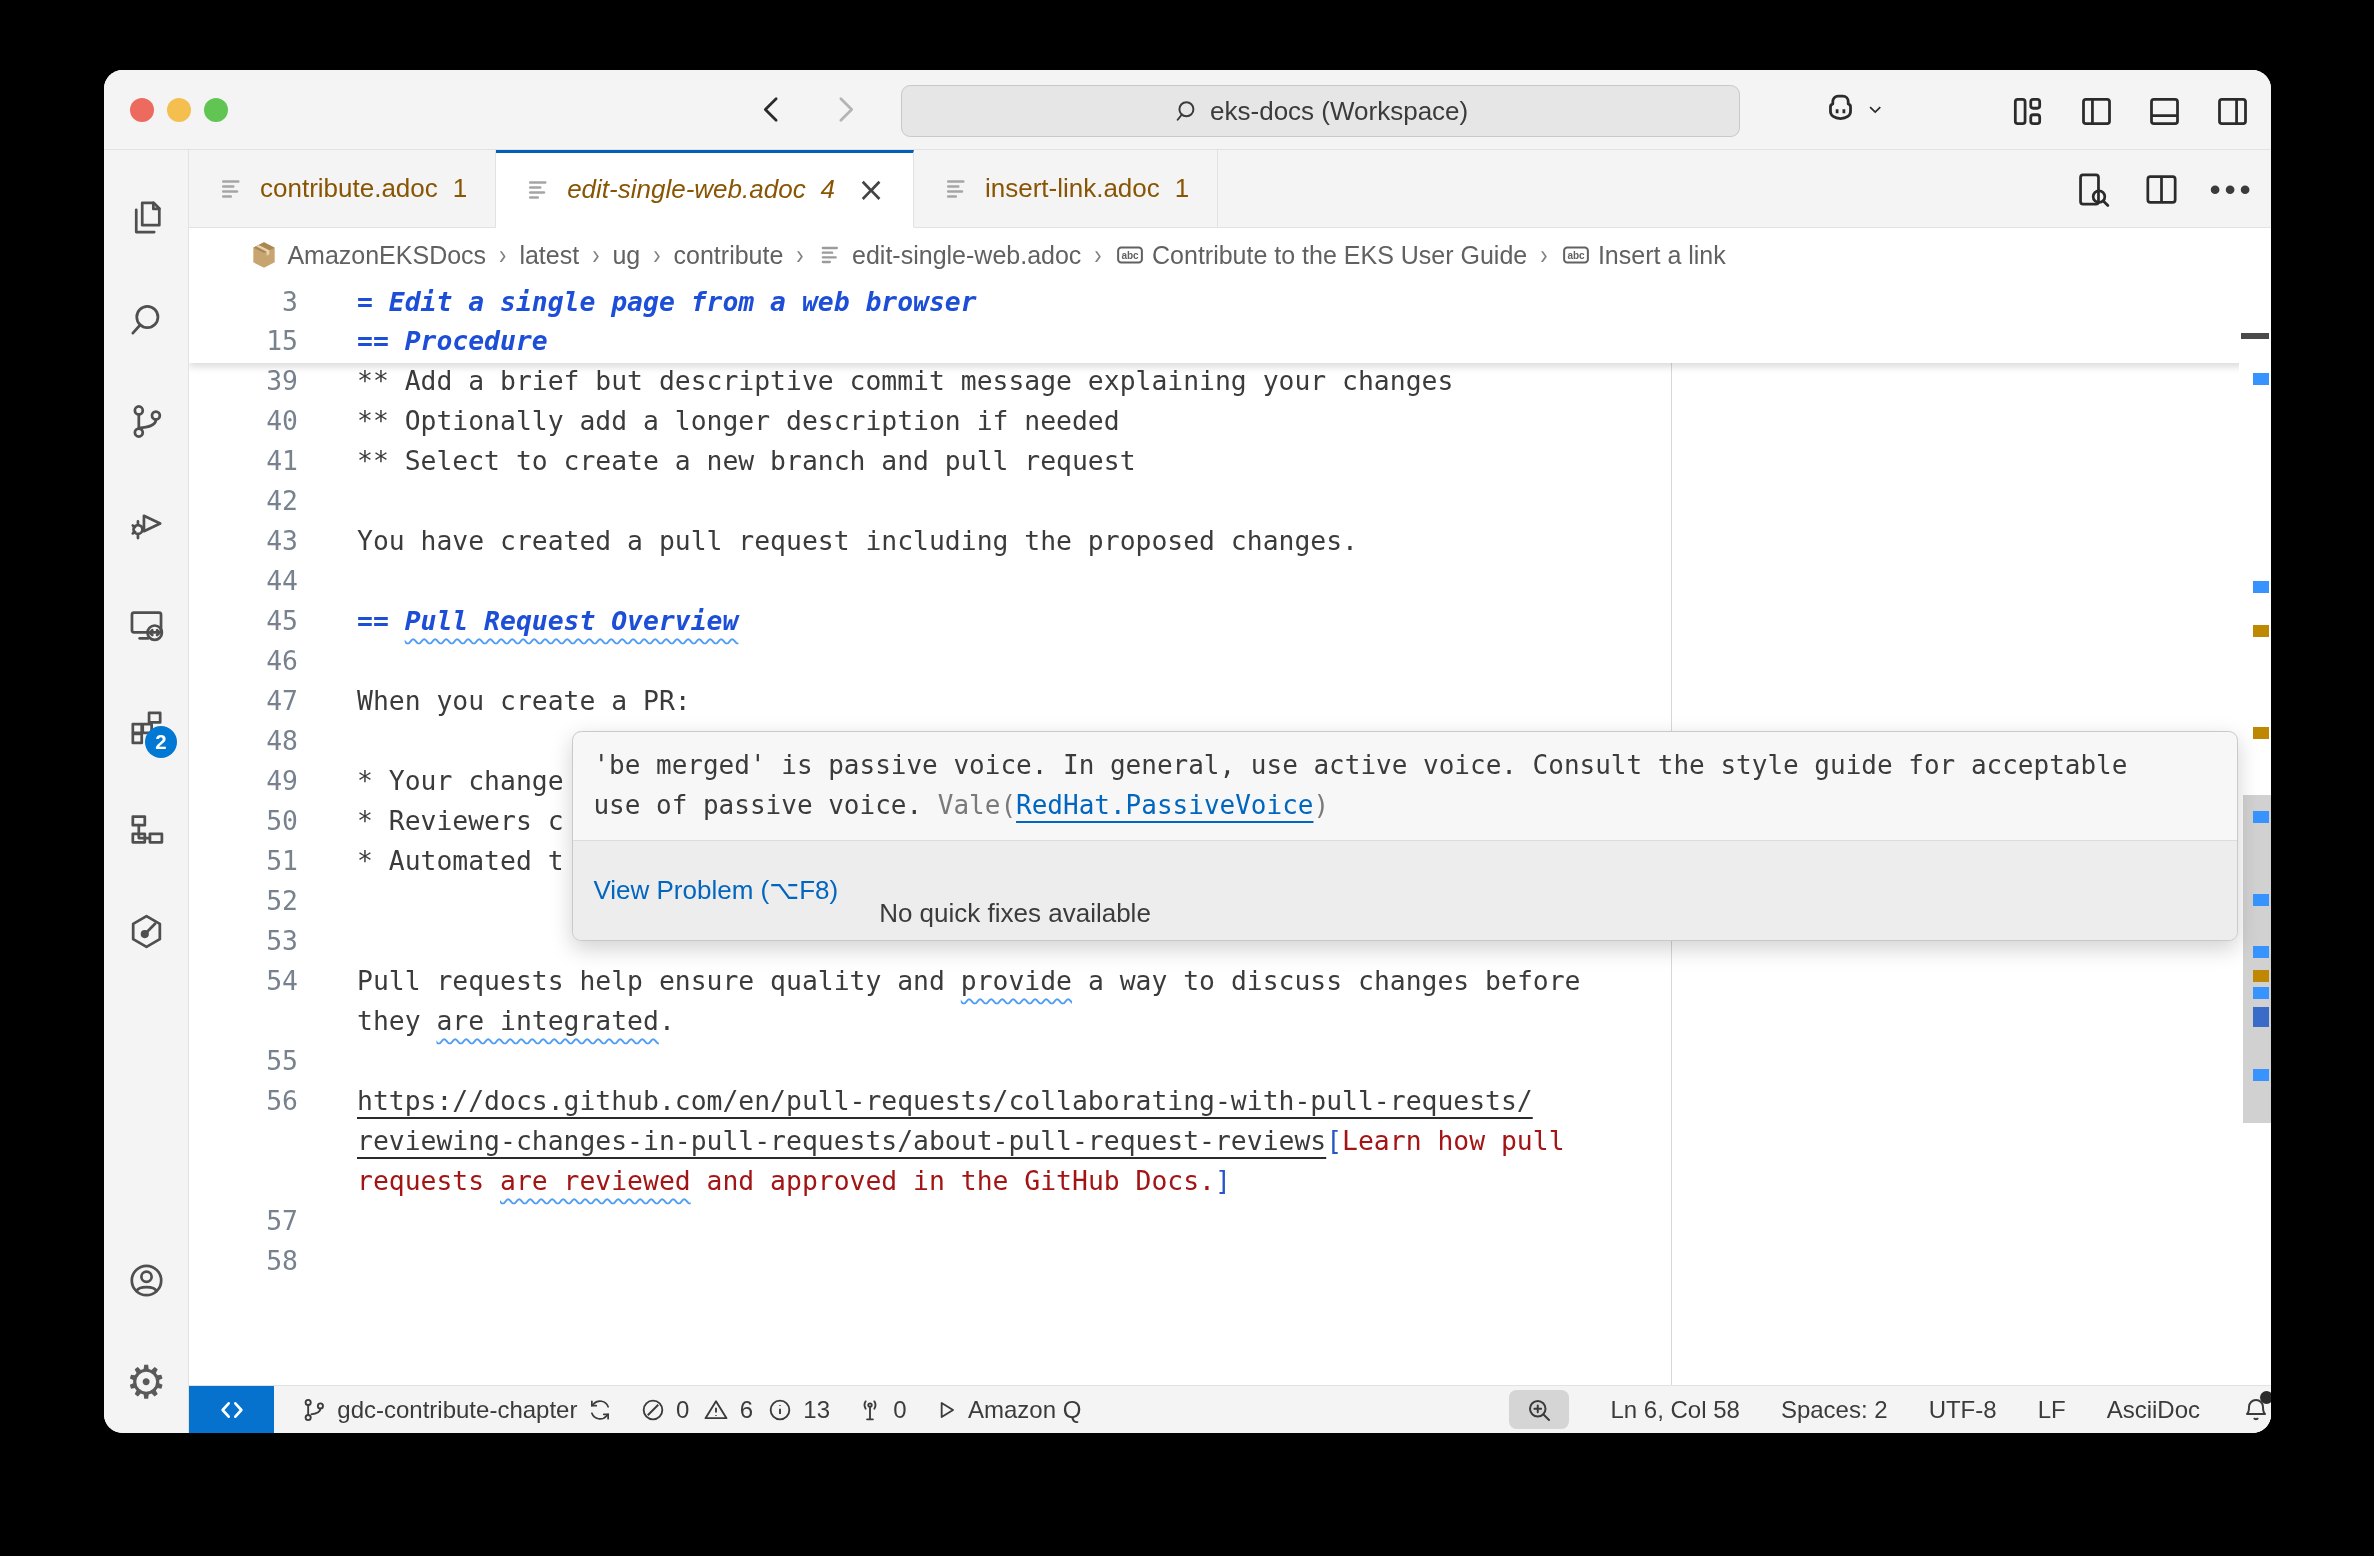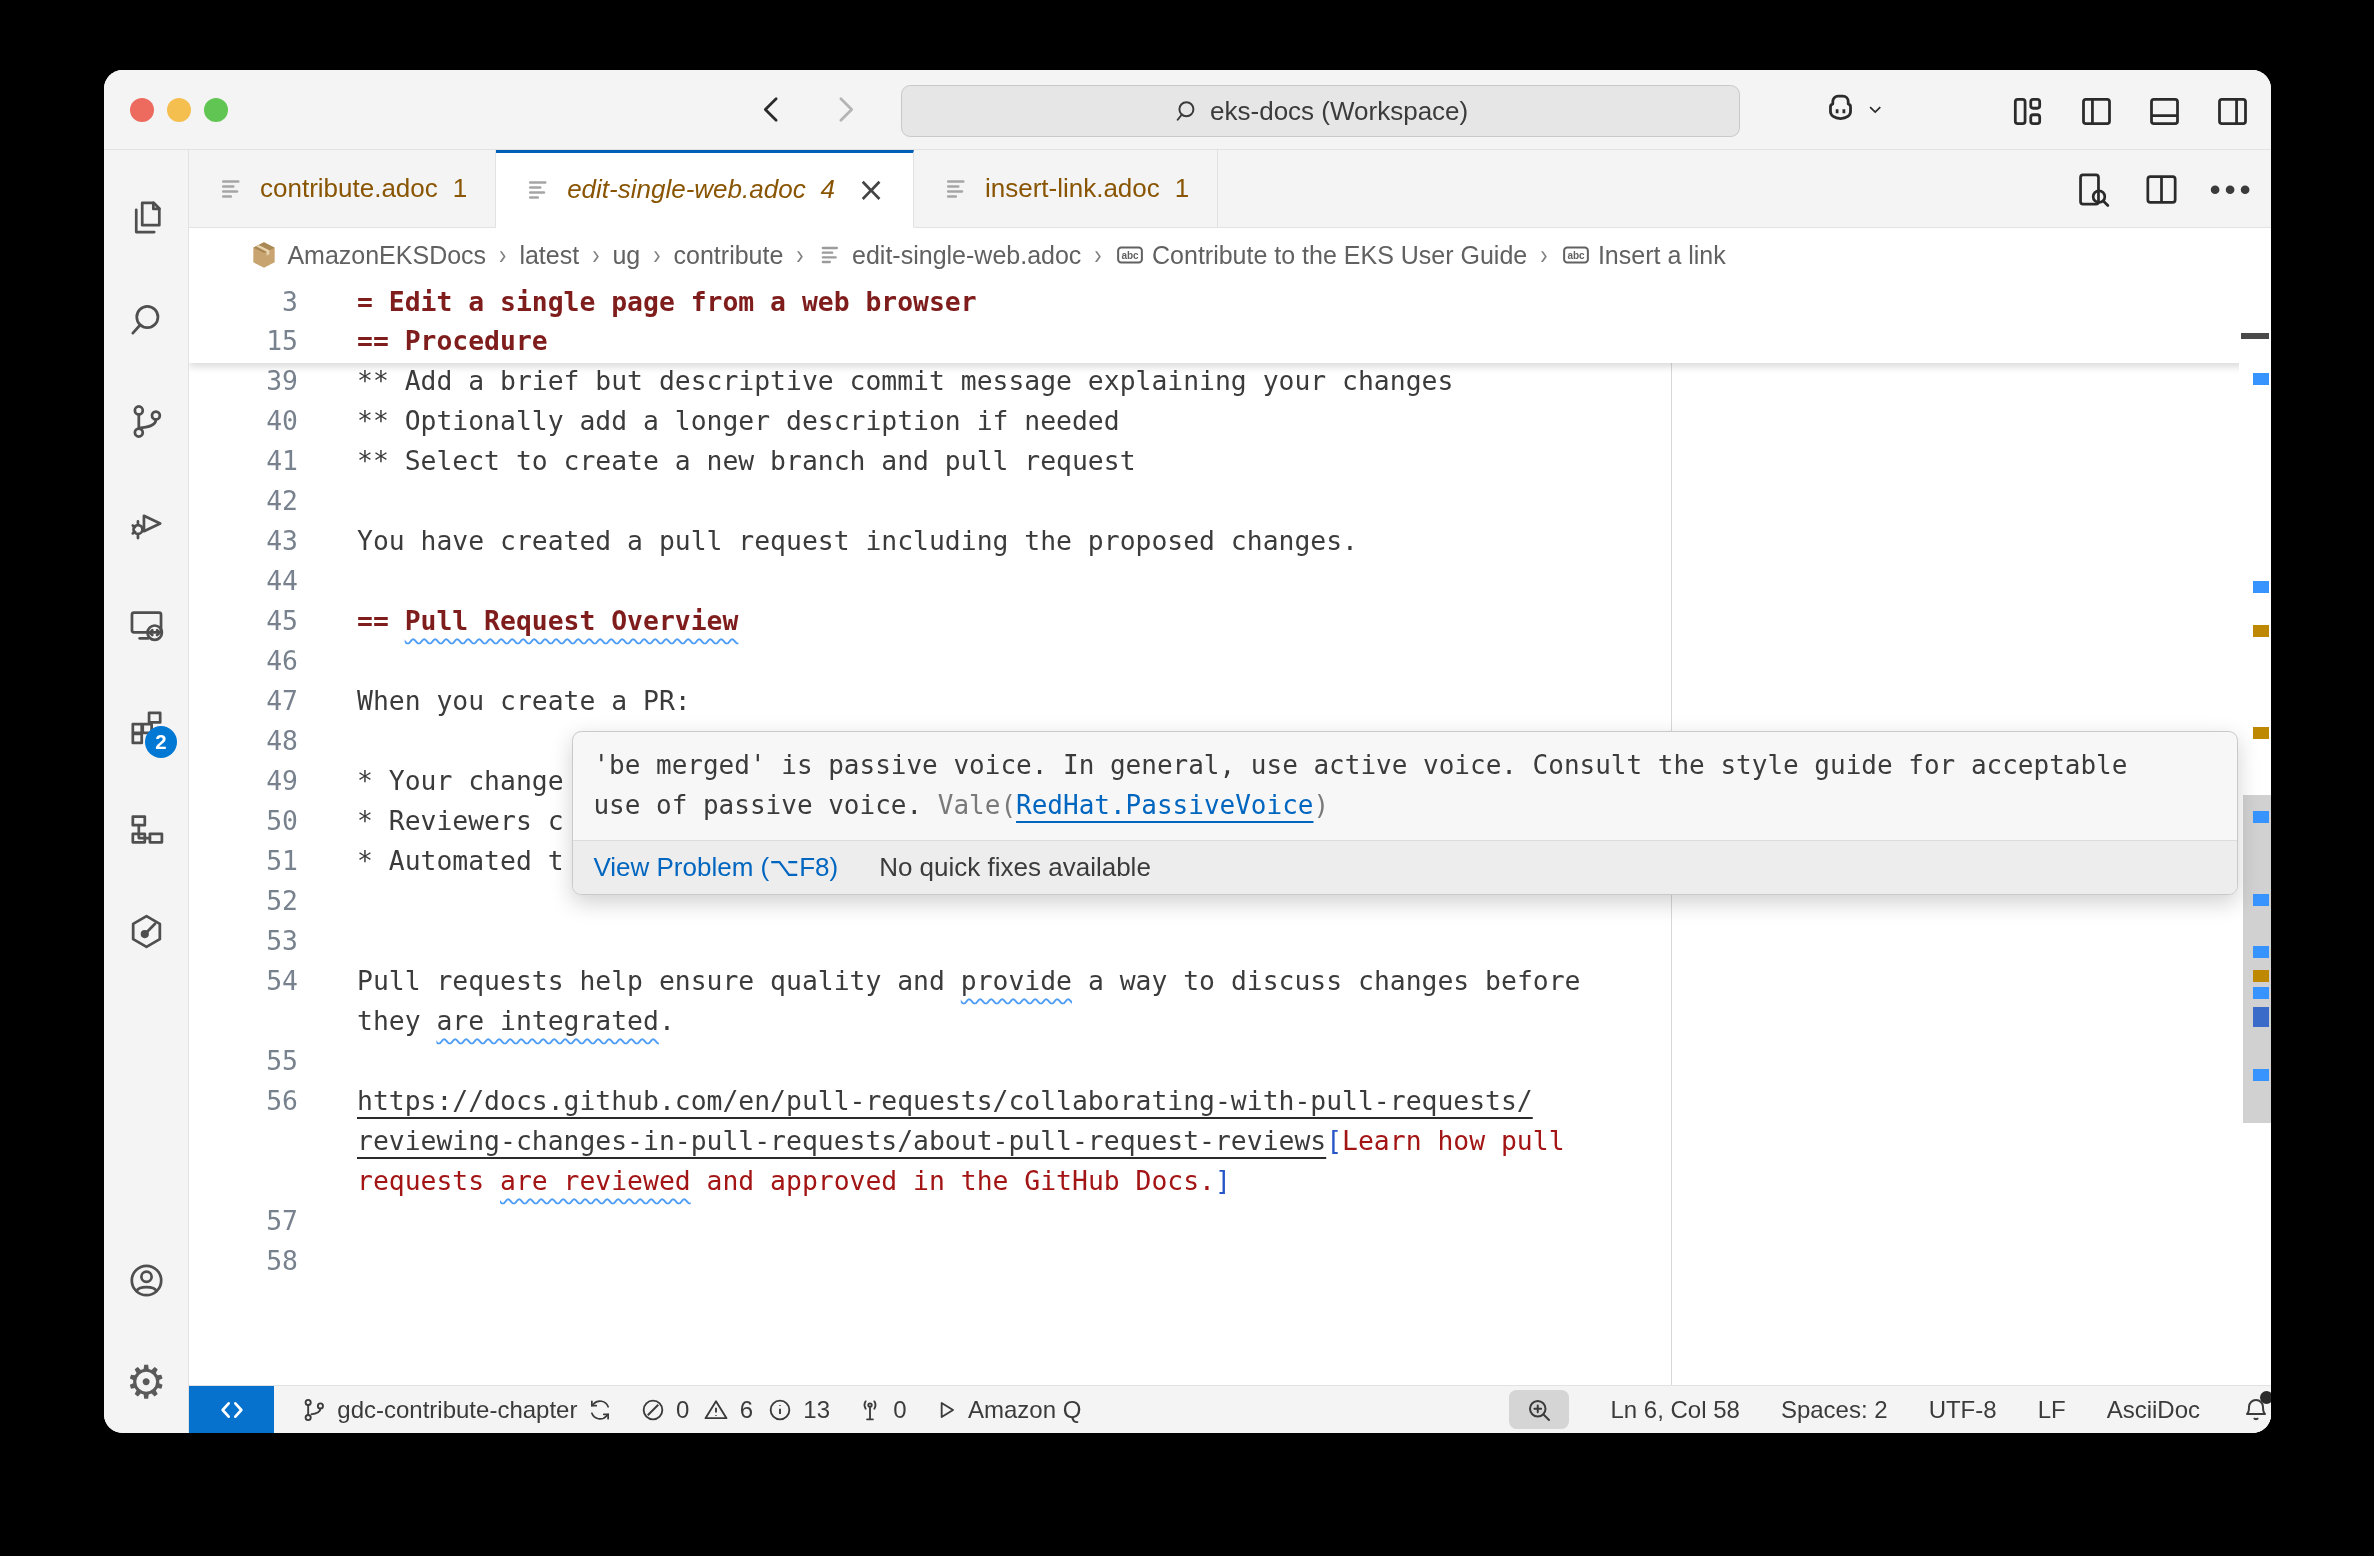--- a/index.html
+++ b/index.html
@@ -46,41 +46,41 @@
   .bc-sep{color:#818181;font-size:22px;padding:0 3.7px;transform:scaleY(1.25);}
   .bc-item{display:flex;align-items:center;gap:7.4px;}
   
   #editorbody{flex:1;position:relative;overflow:hidden;background:#fff;font-family:"DejaVu Sans Mono","Liberation Mono",monospace;font-size:26.4px;color:#3B3B3B;}
   #rows{position:absolute;left:0;top:0;right:0;padding-top:78px;}
   .row{height:40px;display:flex;align-items:center;white-space:pre;}
   .gutter{width:109px;text-align:right;color:#77828E;flex:0 0 auto;}
   .code{margin-left:59px;}
   #sticky{position:absolute;left:0;top:0;right:0;height:81px;background:#fff;box-shadow:0 4.6px 7.4px rgba(0,0,0,0.14);z-index:5;}
   #sticky .row{height:39px;}
-  .t-heading{color:#7f1d1d;font-weight:bold;}
+  .t-heading{color:#1d4ed8;font-weight:bold;font-style:italic;}
   .t-red{color:#A31515;}
   .t-bracket{color:#2656C8;}
   .t-url{text-decoration:underline;text-decoration-thickness:2.3px;text-underline-offset:7.4px;text-decoration-color:#2B2B2B;}
   .t-sq{text-decoration:underline wavy #4D9DF5;text-decoration-thickness:2.2px;text-underline-offset:8.3px;}
   .t-hl{background:#DCEBFA;text-decoration:underline wavy #4D9DF5;text-decoration-thickness:2.2px;text-underline-offset:8.3px;}
   #vruler{position:absolute;left:1482px;top:0;bottom:0;width:0.9px;background:#D8D8D8;}
   
   #overview{position:absolute;right:0;top:0;bottom:0;width:32px;background:#fff;z-index:6;}
   .ov-mark{position:absolute;right:1.9px;}
   #ov-slider{position:absolute;right:0;width:28px;background:rgba(90,90,90,0.28);}
   
   #tooltip{position:absolute;left:383px;top:449px;width:1666px;background:#F7F7F7;border:1.9px solid #C9C9C9;
     border-radius:9.3px;z-index:10;box-shadow:0 7.4px 22px rgba(0,0,0,0.18);overflow:hidden;}
   #tt-body{padding:13px 20.4px 15px 20.4px;font-size:26px;line-height:40px;color:#3B3B3B;}
   .tt-dim{color:#7A7A7A;}
   .tt-link{color:#0066BF;text-decoration:underline;text-underline-offset:6.5px;}
   #tt-actions{border-top:1.9px solid #DCDCDC;background:#EDEDED;padding:11px 20.4px;display:flex;gap:41px;align-items:center;
     font-family:"Liberation Sans","DejaVu Sans",sans-serif;font-size:26px;}
   #tt-viewproblem{color:#0066BF;}
-  #tt-nofix{color:#3B3B3B;}
+  #tt-nofix{color:#3B3B3B;margin-top:46px;}
   
   #statusbar{height:48px;background:#F4F4F4;border-top:0.9px solid #E2E2E2;display:flex;align-items:center;
     font-size:24px;color:#3B3B3B;flex:0 0 auto;position:relative;}
   #remote{width:85px;height:100%;background:#0672CE;color:#fff;display:flex;align-items:center;justify-content:center;flex:0 0 auto;}
   .sb-group{display:flex;align-items:center;gap:13px;margin-left:26px;white-space:nowrap;}
   .sb-item{display:flex;align-items:center;gap:9.3px;white-space:nowrap;}
   #sb-right{margin-left:auto;display:flex;align-items:center;gap:41px;}
   .sb-boxed{background:#D5D5D5;border-radius:7.4px;padding:4.6px 15px;display:flex;align-items:center;}
   .bell-wrap{position:relative;display:flex;}
   .bell-dot{position:absolute;right:-1.9px;top:-3.7px;width:13px;height:13px;border-radius:50%;background:#2B2B2B;}

